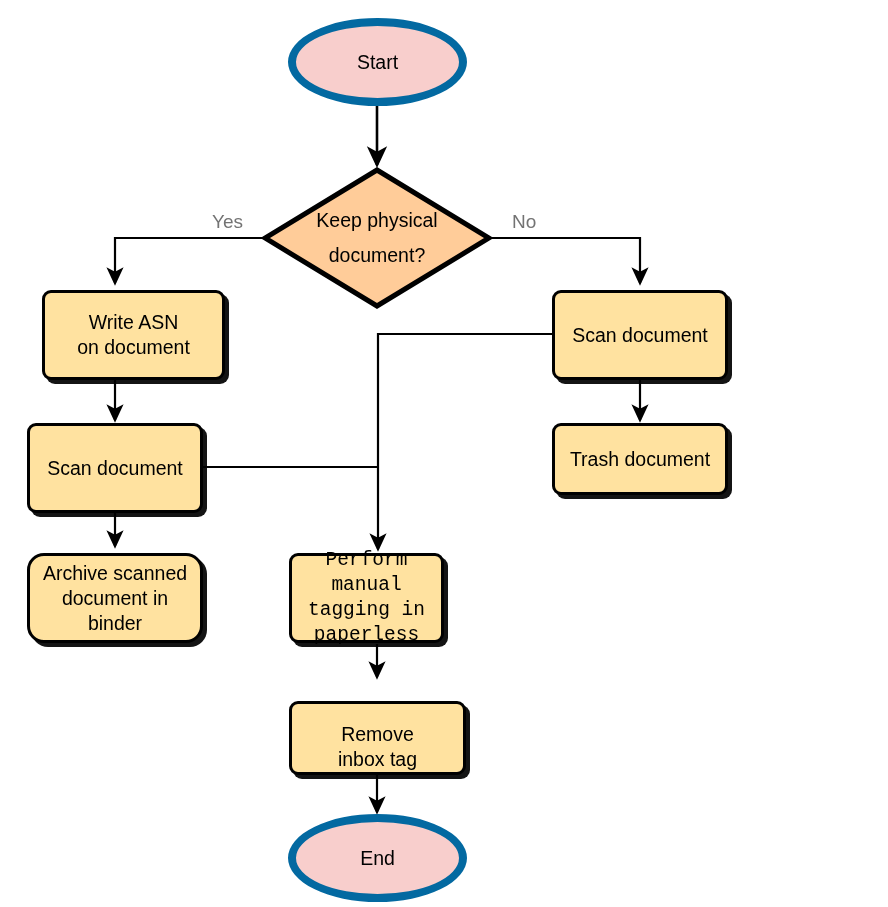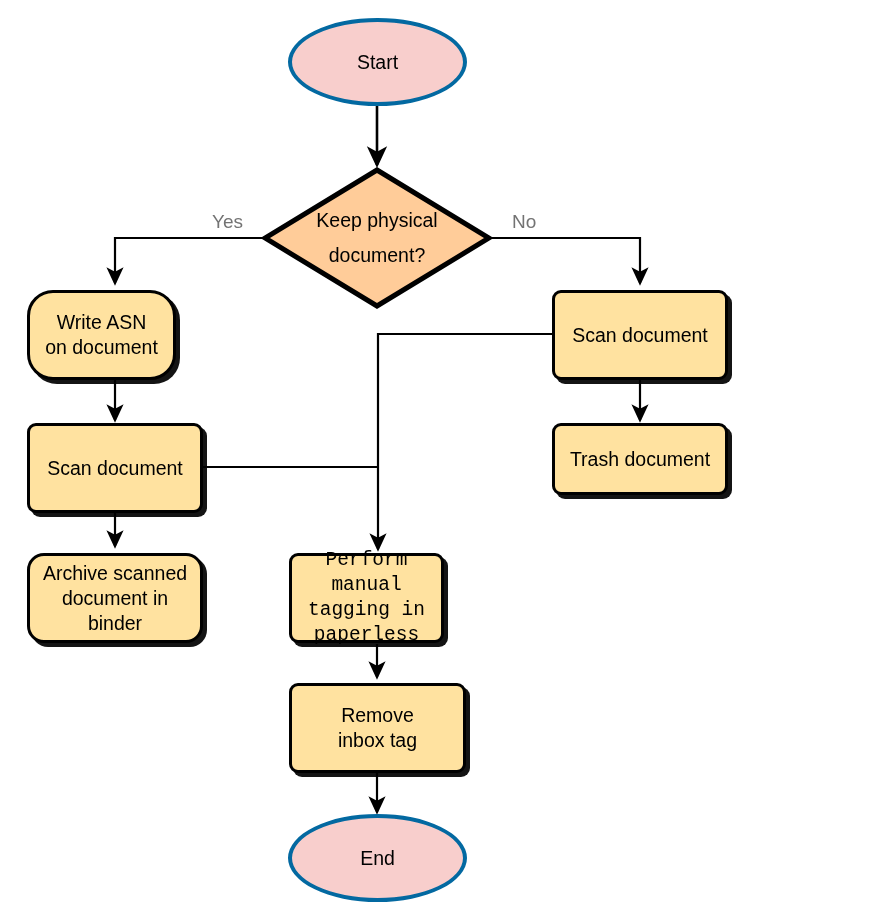--- a/index.html
+++ b/index.html
@@ -39,21 +39,21 @@
     z-index: 3;
     white-space: pre-line;
   }
   .node.process {
     border: 3px solid #000000;
     border-radius: 9px;
     background: #ffe2a0;
     box-shadow: 4px 4px 0 0 rgba(0,0,0,0.92);
   }
   .node.terminator {
-    border: 4px solid #0369a1;
+    border: 8px solid #0369a1;
     border-radius: 50%;
     background: #f8cecc;
   }
   .node.decision {
     background: transparent;
     border: none;
   }
   .diamond-shape {
     position: absolute;
     left: 0;
@@ -128,21 +128,21 @@
     <svg class="diamond-shape" viewBox="0 0 230 142" preserveAspectRatio="none" xmlns="http://www.w3.org/2000/svg">
       <polygon points="115,3 227,71 115,139 3,71" fill="#ffcc99" stroke="#000000" stroke-width="5"></polygon>
     </svg>
     <span class="diamond-label">Keep physical
 document?</span>
   </div>
 
   <div class="edge-label" style="left:210px; top:211px;">Yes</div>
   <div class="edge-label" style="left:510px; top:211px;">No</div>
 
-  <div class="node process" style="left:27px; top:290px; width:149px; height:90px;border-radius:26px;">
+  <div class="node process" style="left:42px; top:290px; width:183px; height:90px;">
     <span>Write ASN
 on document</span>
   </div>
 
   <div class="node process" style="left:27px; top:423px; width:176px; height:90px;">
     <span>Scan document</span>
   </div>
 
   <div class="node process" style="left:27px; top:553px; width:176px; height:90px;border-radius:17px;">
     <span>Archive scanned
@@ -158,21 +158,21 @@
     <span>Trash document</span>
   </div>
 
   <div class="node process" style="left:289px; top:553px; width:155px; height:90px;font-family:Liberation Mono, monospace;">
     <span>Perform manual
 tagging in
 paperless</span>
   </div>
 
 
-  <div class="node process" style="left:289px; top:683px; width:177px; height:90px;">
+  <div class="node process" style="left:289px; top:701px; width:177px; height:74px;align-items:flex-end;">
     <span>Remove
 inbox tag</span>
   </div>
 
   <div class="node terminator" style="left:288px; top:814px; width:179px; height:88px;align-items:center;">
     <span>End</span>
   </div>
 
 </div>
 

